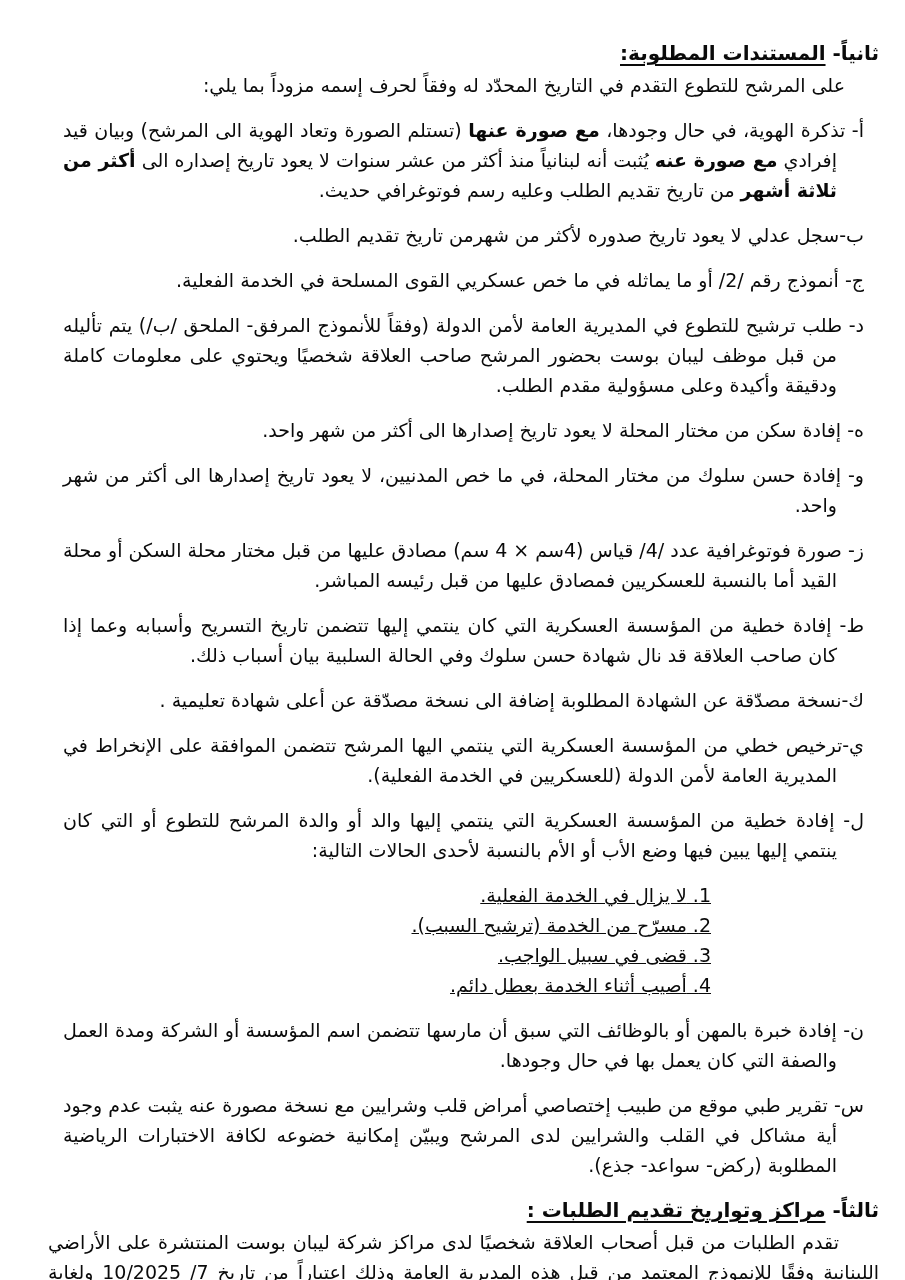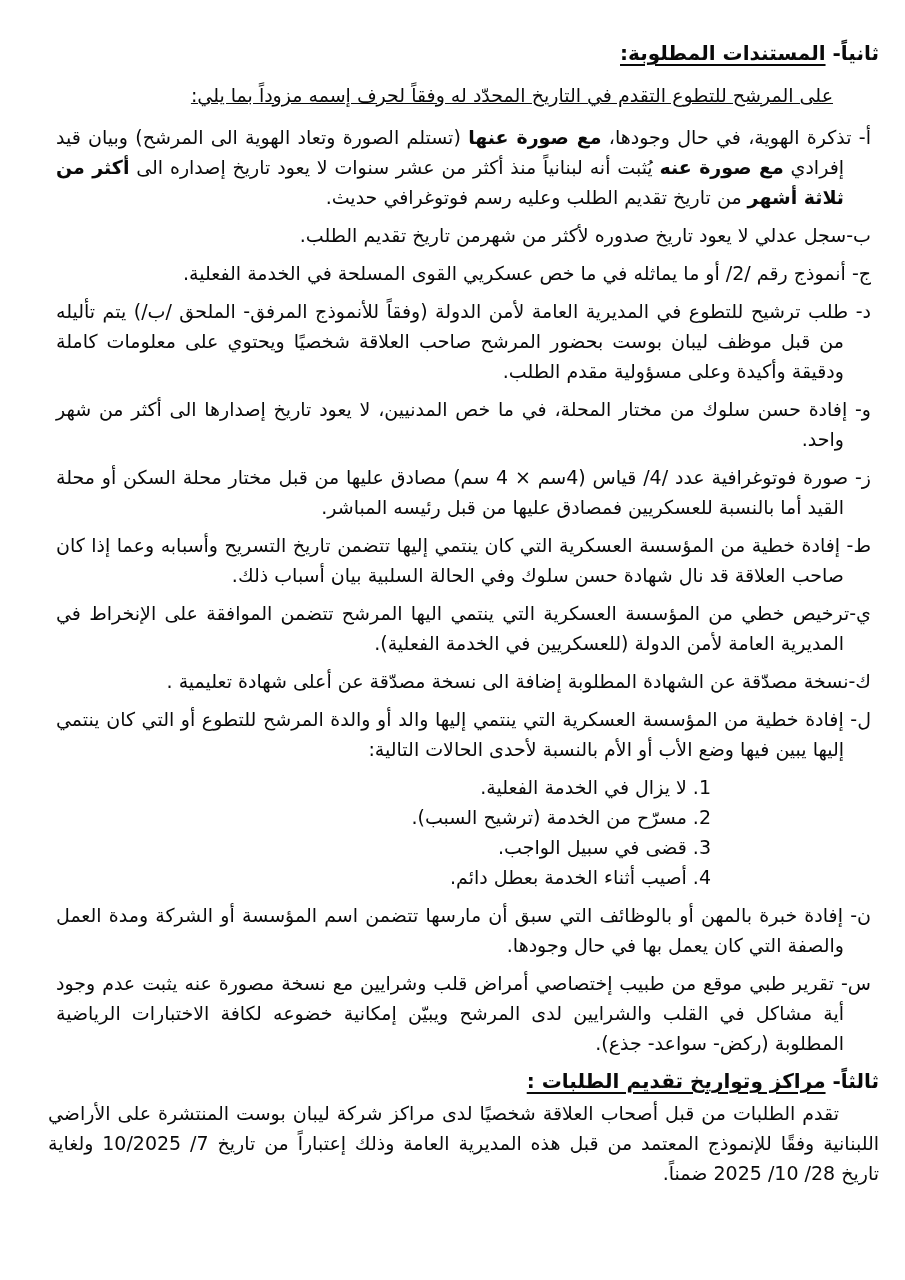--- a/index.html
+++ b/index.html
@@ -29,33 +29,33 @@
     font-size: 20px;
     text-align: right;
     margin: 0 0 2px 0;
   }
   .u {
     text-decoration: underline;
     text-underline-offset: 4px;
   }
   .intro {
     text-indent: 34px;
-    margin: 12px;
-    text-decoration: underline;
+    margin: 0;
   }
   .item {
     padding-right: 27px;
     text-indent: -27px;
-    margin: 8px;
+    margin: 15px;
   }
   .b { font-weight: bold; }
   .numlist {
     margin-right: 168px;
     text-align: right;
     text-indent: 0;
+    text-decoration: underline;
   }
   .numitem { text-align: right; }
   .section3 { margin-top: 8px; }
   .para {
     text-indent: 40px;
     margin: 2px 0 0 0;
   }
 </style>
 </head>
 <body>
@@ -64,25 +64,26 @@
 
   <p class="heading"><span>ثانياً- </span><span class="u">المستندات المطلوبة:</span></p>
 
   <p class="intro">على المرشح للتطوع التقدم في التاريخ المحدّد له وفقاً لحرف إسمه مزوداً بما يلي:</p>
 
   <div>
       <div class="item"><span>أ-</span><span> تذكرة الهوية، في حال وجودها، </span><span class="b">مع صورة عنها</span><span> (تستلم الصورة وتعاد الهوية الى المرشح) وبيان قيد إفرادي </span><span class="b">مع صورة عنه</span><span> يُثبت أنه لبنانياً منذ أكثر من عشر سنوات لا يعود تاريخ إصداره الى </span><span class="b">أكثر من ثلاثة أشهر</span><span> من تاريخ تقديم الطلب وعليه رسم فوتوغرافي حديث.</span></div>
       <div class="item"><span>ب-</span><span>سجل عدلي لا يعود تاريخ صدوره لأكثر من شهرمن تاريخ تقديم الطلب.</span></div>
       <div class="item"><span>ج-</span><span> أنموذج رقم /2/ أو ما يماثله في ما خص عسكريي القوى المسلحة في الخدمة الفعلية.</span></div>
       <div class="item"><span>د-</span><span> طلب ترشيح للتطوع في المديرية العامة لأمن الدولة (وفقاً للأنموذج المرفق- الملحق /ب/) يتم تأليله من قبل موظف ليبان بوست بحضور المرشح صاحب العلاقة شخصيًا ويحتوي على معلومات كاملة ودقيقة وأكيدة وعلى مسؤولية مقدم الطلب.</span></div>
+      <div class="item"><span>ه-</span><span> إفادة سكن من مختار المحلة لا يعود تاريخ إصدارها الى أكثر من شهر واحد.</span></div>
       <div class="item"><span>و-</span><span> إفادة حسن سلوك من مختار المحلة، في ما خص المدنيين، لا يعود تاريخ إصدارها الى أكثر من شهر واحد.</span></div>
       <div class="item"><span>ز-</span><span> صورة فوتوغرافية عدد /4/ قياس (4سم × 4 سم) مصادق عليها من قبل مختار محلة السكن أو محلة القيد أما بالنسبة للعسكريين فمصادق عليها من قبل رئيسه المباشر.</span></div>
       <div class="item"><span>ط-</span><span> إفادة خطية من المؤسسة العسكرية التي كان ينتمي إليها تتضمن تاريخ التسريح وأسبابه وعما إذا كان صاحب العلاقة قد نال شهادة حسن سلوك وفي الحالة السلبية بيان أسباب ذلك.</span></div>
+      <div class="item"><span>ك-</span><span>نسخة مصدّقة عن الشهادة المطلوبة إضافة الى نسخة مصدّقة عن أعلى شهادة تعليمية .</span></div>
       <div class="item"><span>ي-</span><span>ترخيص خطي من المؤسسة العسكرية التي ينتمي اليها المرشح تتضمن الموافقة على الإنخراط في المديرية العامة لأمن الدولة (للعسكريين في الخدمة الفعلية).</span></div>
-      <div class="item"><span>ك-</span><span>نسخة مصدّقة عن الشهادة المطلوبة إضافة الى نسخة مصدّقة عن أعلى شهادة تعليمية .</span></div>
       <div class="item"><span>ل-</span><span> إفادة خطية من المؤسسة العسكرية التي ينتمي إليها والد أو والدة المرشح للتطوع أو التي كان ينتمي إليها يبين فيها وضع الأب أو الأم بالنسبة لأحدى الحالات التالية:</span></div>
       <div class="numlist">
         <div class="numitem"><span>1. </span><span>لا يزال في الخدمة الفعلية.</span></div>
         <div class="numitem"><span>2. </span><span>مسرّح من الخدمة (ترشيح السبب).</span></div>
         <div class="numitem"><span>3. </span><span>قضى في سبيل الواجب.</span></div>
         <div class="numitem"><span>4. </span><span>أصيب أثناء الخدمة بعطل دائم.</span></div>
       </div>
       <div class="item"><span>ن-</span><span> إفادة خبرة بالمهن أو بالوظائف التي سبق أن مارسها تتضمن اسم المؤسسة أو الشركة ومدة العمل والصفة التي كان يعمل بها في حال وجودها.</span></div>
       <div class="item"><span>س-</span><span> تقرير طبي موقع من طبيب إختصاصي أمراض قلب وشرايين مع نسخة مصورة عنه يثبت عدم وجود أية مشاكل في القلب والشرايين لدى المرشح ويبيّن إمكانية خضوعه لكافة الاختبارات الرياضية المطلوبة (ركض- سواعد- جذع).</span></div>
     </div>

